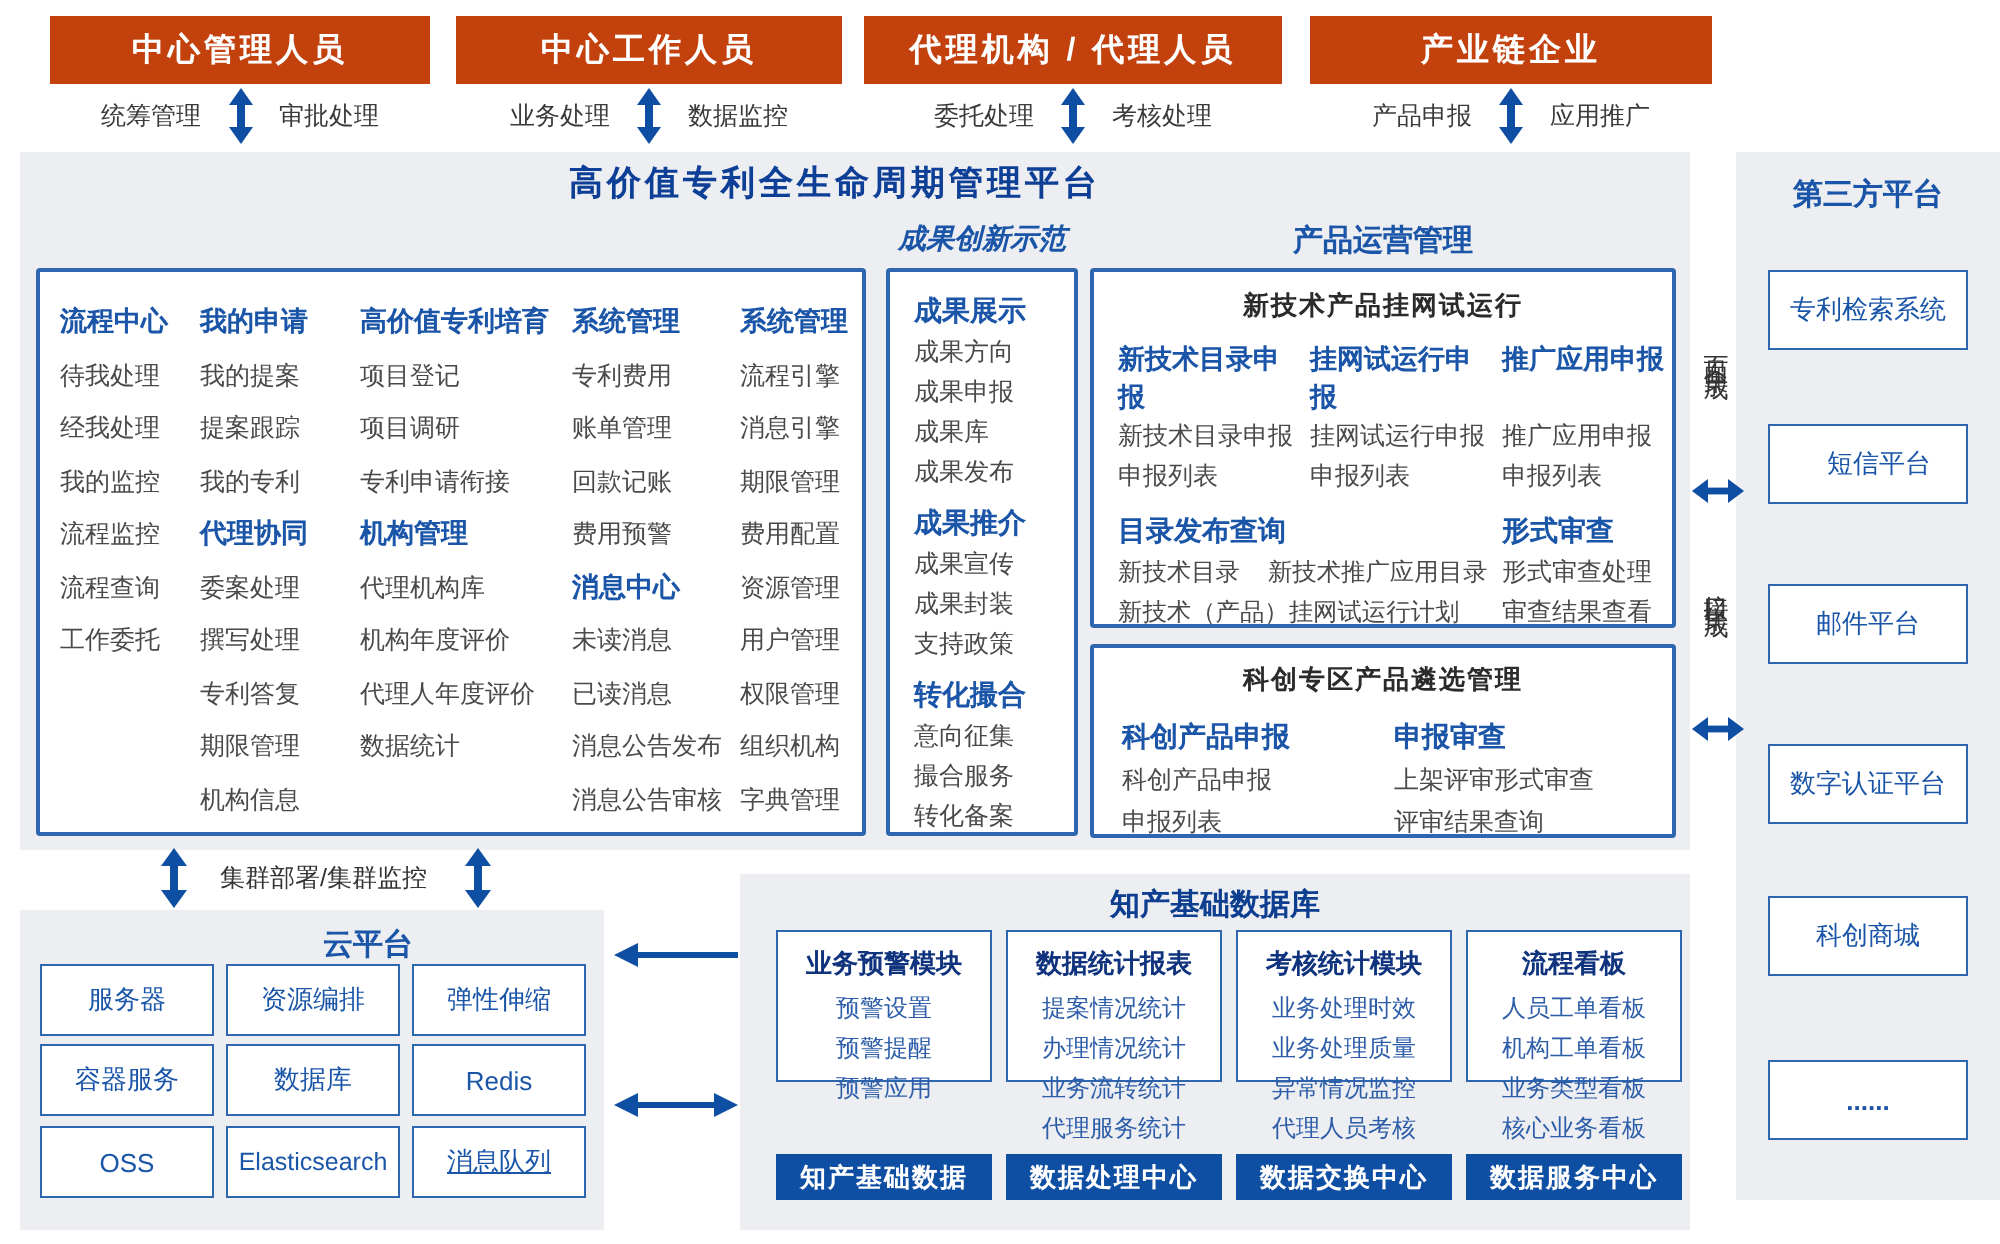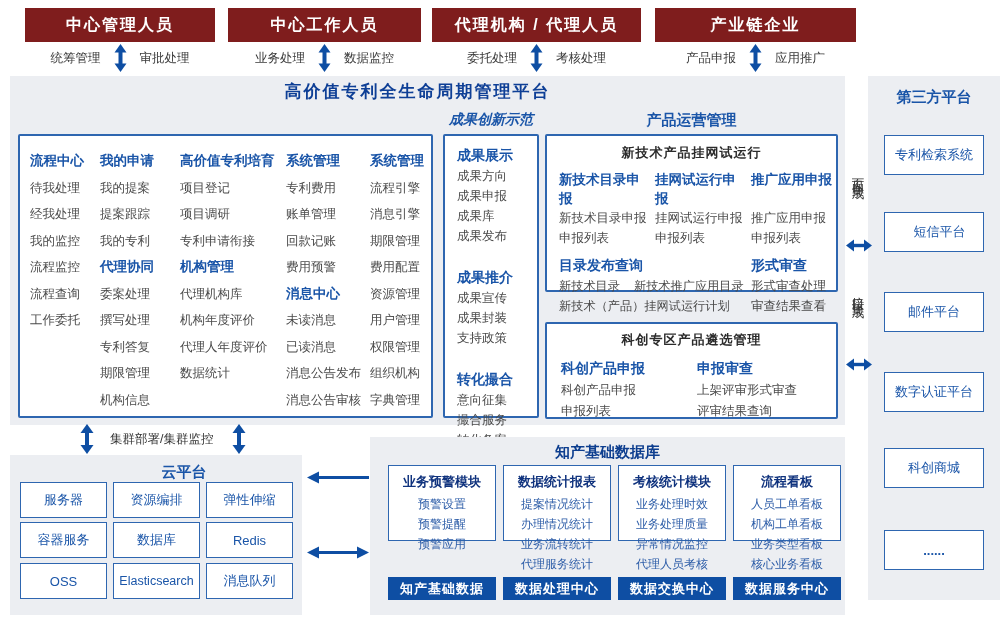--- a/index.html
+++ b/index.html
@@ -2,35 +2,35 @@
 <html><head>
 <meta charset="utf-8">
 <style>
   html,body{margin:0;padding:0;background:#fff;}
   .canvas{position:relative;width:1000px;height:622px;background:#ffffff;overflow:hidden;
           font-family:"Liberation Sans","DejaVu Sans",sans-serif;}
   .abs{position:absolute;}
   .panel{position:absolute;background:#eceef2;}
   
   .actor{position:absolute;top:8px;}
-  .hdr-box{background:#7f1d1d;color:#fff;font-weight:bold;font-size:16px;letter-spacing:2px;
+  .hdr-box{background:#c2410c;color:#fff;font-weight:bold;font-size:16px;letter-spacing:2px;
            height:34px;display:flex;align-items:center;justify-content:center;}
   .actor-sub{height:32px;display:flex;align-items:center;justify-content:center;gap:13px;
              font-size:12.5px;color:#3a3a3a;}
   
   .main-title{position:absolute;left:0;top:80px;width:835px;text-align:center;
               font-size:17px;font-weight:bold;letter-spacing:2px;color:#0e3f96;}
   .sec-title{position:absolute;text-align:center;font-weight:bold;color:#1a55a8;font-size:15px;}
   .wbox{position:absolute;background:#fff;border:2px solid #2e66b0;border-radius:2px;box-sizing:border-box;}
   .col{position:absolute;top:12px;}
   .col-h{font-size:13.5px;font-weight:bold;color:#1a55a8;line-height:26.5px;white-space:nowrap;}
   .col-i{font-size:12.5px;color:#4a4a4a;line-height:26.5px;white-space:nowrap;}
   
   .ach{padding:6px 0 0 12px;}
-  .ach-h{font-size:14px;font-weight:bold;color:#1a55a8;line-height:22px;margin-top:20px;white-space:nowrap;}
+  .ach-h{font-size:14px;font-weight:bold;color:#1a55a8;line-height:22px;margin-top:4px;white-space:nowrap;}
   .ach-h:first-child{margin-top:2px;}
   .ach-i{font-size:12.5px;color:#4a4a4a;line-height:20px;white-space:nowrap;}
   
   .inbox-title{position:absolute;left:0;top:8px;width:100%;text-align:center;
                font-size:13px;font-weight:bold;color:#2b2b2b;letter-spacing:1px;}
   .pg{position:absolute;top:34px;}
   .pg-h{height:38px;font-size:13.5px;font-weight:bold;color:#1a55a8;line-height:19px;}
   .pg-h.one{line-height:19px;}
   .pg-i{font-size:12.5px;color:#4a4a4a;line-height:20px;white-space:nowrap;}
   .cat{position:absolute;left:12px;top:118px;width:190px;}
@@ -219,21 +219,21 @@
       </div>
     <div class="ach-h">转化撮合</div>
     <div>
         <div class="ach-i">意向征集</div>
         <div class="ach-i">撮合服务</div>
         <div class="ach-i">转化备案</div>
       </div>
   </div>
 
   <div class="sec-title" style="left:545px;top:111px;width:293px;">产品运营管理</div>
-  <div class="wbox" style="left:545px;top:134px;width:293px;height:158px;">
+  <div class="wbox" style="left:545px;top:134px;width:293px;height:180px;">
     <div class="inbox-title">新技术产品挂网试运行</div>
     <div class="pg" style="left:12px;width:92px;">
       <div class="pg-h">新技术目录申报</div>
       <div>
           <div class="pg-i">新技术目录申报</div>
           <div class="pg-i">申报列表</div>
         </div>
     </div>
     <div class="pg" style="left:108px;width:92px;">
       <div class="pg-h">挂网试运行申报</div>
@@ -329,21 +329,21 @@
   <div class="panel" style="left:10px;top:455px;width:292px;height:160px;">
     <div class="sec-title" style="left:0;top:8px;width:292px;position:absolute;padding-left:28px;">云平台</div>
     <div class="cloud-box" style="left:10px;top:27px;">服务器</div>
     <div class="cloud-box" style="left:103px;top:27px;">资源编排</div>
     <div class="cloud-box" style="left:196px;top:27px;">弹性伸缩</div>
     <div class="cloud-box" style="left:10px;top:67px;">容器服务</div>
     <div class="cloud-box" style="left:103px;top:67px;">数据库</div>
     <div class="cloud-box" style="left:196px;top:67px;">Redis</div>
     <div class="cloud-box" style="left:10px;top:108px;">OSS</div>
     <div class="cloud-box" style="left:103px;top:108px;font-size:12.5px;">Elasticsearch</div>
-    <div class="cloud-box" style="left:196px;top:108px;">消息队列</div>
+    <div class="cloud-box" style="left:196px;top:108px;text-decoration:underline;">消息队列</div>
   </div>
 
   <svg class="abs" style="left:307px;top:471px;" width="62" height="13" viewBox="0 0 62 13">
       <g fill="#0e4ea3">
         <polygon points="0,6.5 12,0.5 12,12.5"></polygon>
         <rect x="11" y="5" width="51" height="3"></rect>
       </g>
     </svg>
   <svg class="abs" style="left:307px;top:546px;" width="62" height="13" viewBox="0 0 62 13">
       <g fill="#0e4ea3">

